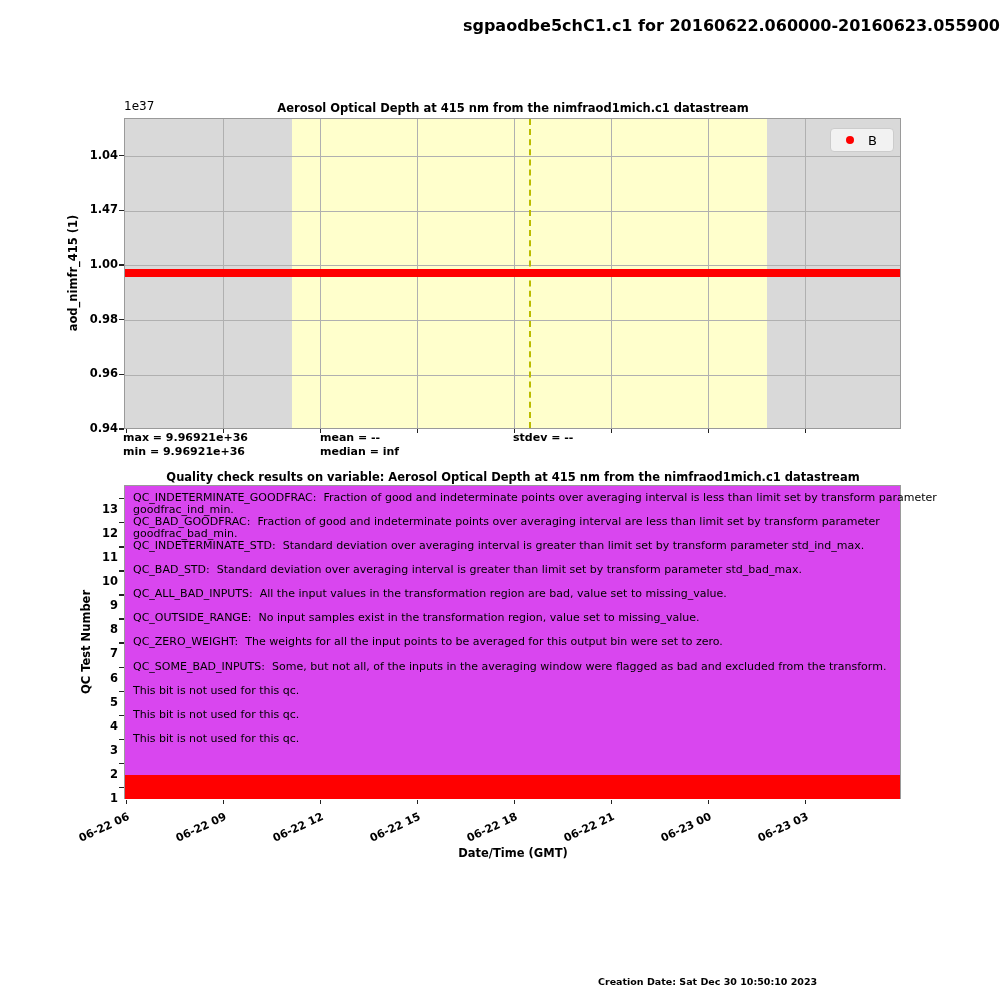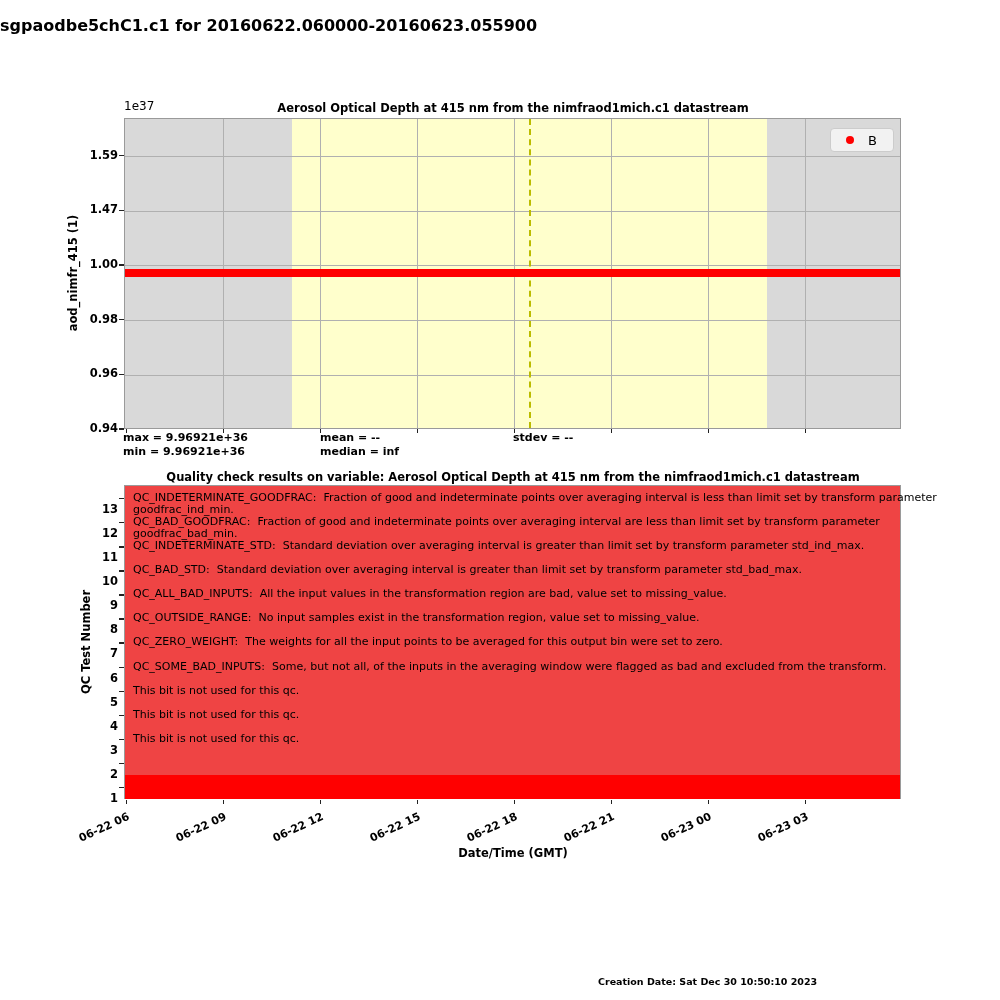--- a/index.html
+++ b/index.html
@@ -1,20 +1,20 @@
 <!DOCTYPE html>
 <html><head>
 <meta charset="utf-8">
 <style>
   html,body{margin:0;padding:0;background:#ffffff;}
   #figure{position:relative;width:1000px;height:1000px;background:#ffffff;
     font-family:"DejaVu Sans",sans-serif;color:#000;overflow:hidden;}
   .abs{position:absolute;}
 
-  #main-title{left:0;top:16px;width:1000px;font-size:16px;font-weight:bold;text-align:left;}
+  #main-title{left:0;top:16px;width:1000px;font-size:16px;font-weight:bold;text-align:right;}
 
   
   #tc-offset{left:124px;top:99px;font-size:12px;}
   #tc-title{left:125px;top:101px;width:776px;font-size:11.5px;font-weight:bold;text-align:center;}
   #tc-plot{left:124px;top:118px;width:777px;height:311px;background:#d9d9d9;
     border:1px solid #9a9a9a;box-sizing:border-box;}
   #tc-day{left:167px;top:0;width:475px;height:100%;background:#ffffcc;}
   #tc-vgrid{left:98px;top:0;width:583px;height:100%;
     background:repeating-linear-gradient(90deg,#b0b0b0 0 1px,transparent 1px 97px);}
   #tc-hgrid{left:0;top:37px;width:100%;height:220px;
@@ -29,21 +29,21 @@
   #tc-yticksmarks{left:119px;top:155px;width:5px;height:275px;
     background:repeating-linear-gradient(180deg,#222 0 1.4px,transparent 1.4px 54.7px);}
   #tc-xtickmarks{left:126px;top:429px;width:681px;height:4px;
     background:repeating-linear-gradient(90deg,#222 0 1.4px,transparent 1.4px 97px);}
   #tc-ylabel{left:73px;top:273px;transform:translate(-50%,-50%) rotate(-90deg);
     font-size:11.5px;font-weight:bold;white-space:nowrap;}
   .stat{top:431px;font-size:11px;font-weight:bold;line-height:13.5px;white-space:pre;}
 
   
   #bc-title{left:125px;top:470px;width:776px;font-size:11.5px;font-weight:bold;text-align:center;}
-  #bc-plot{left:124px;top:485px;width:777px;height:314px;background:#ef4444;
+  #bc-plot{left:124px;top:485px;width:777px;height:314px;background:#d946ef;
     border:1px solid #9a9a9a;box-sizing:border-box;overflow:visible;}
   #bc-redrow{left:0;top:289px;width:100%;height:24px;background:#ff0000;}
   .qc-row{position:absolute;left:0;width:850px;height:24px;display:flex;
     align-items:center;padding-left:8px;box-sizing:border-box;}
   .qc-row.two{flex-direction:column;align-items:flex-start;justify-content:flex-start;padding-top:6px;}
   .qc-line{font-size:11px;line-height:11.5px;white-space:pre;}
   .ytick-b{left:70px;width:48px;font-size:11.5px;font-weight:bold;text-align:right;margin-top:12px;}
   #bc-ytickmarks{left:119px;top:498px;width:5px;height:291px;
     background:repeating-linear-gradient(180deg,#222 0 1.4px,transparent 1.4px 24.08px);}
   #bc-xtickmarks{left:126px;top:800px;width:681px;height:4px;
@@ -71,21 +71,21 @@
     <div class="abs" id="tc-vgrid"></div>
     <div class="abs" id="tc-hgrid"></div>
     <div class="abs" id="tc-noon"></div>
     <div class="abs" id="tc-redline"></div>
     <div class="abs" id="tc-legend">
       <span class="dot"></span>
       <span class="lbl">B</span>
     </div>
   </div>
 
-  <div class="abs ytick-t" style="top:148px">1.59</div>
+  <div class="abs ytick-t" style="top:148px">1.04</div>
   <div class="abs ytick-t" style="top:202px">1.47</div>
   <div class="abs ytick-t" style="top:257px">1.00</div>
   <div class="abs ytick-t" style="top:312px">0.98</div>
   <div class="abs ytick-t" style="top:366px">0.96</div>
   <div class="abs ytick-t" style="top:421px">0.94</div>
 
   <div class="abs" id="tc-yticksmarks"></div>
   <div class="abs" id="tc-xtickmarks"></div>
   <div class="abs" id="tc-ylabel">aod_nimfr_415 (1)</div>
 

